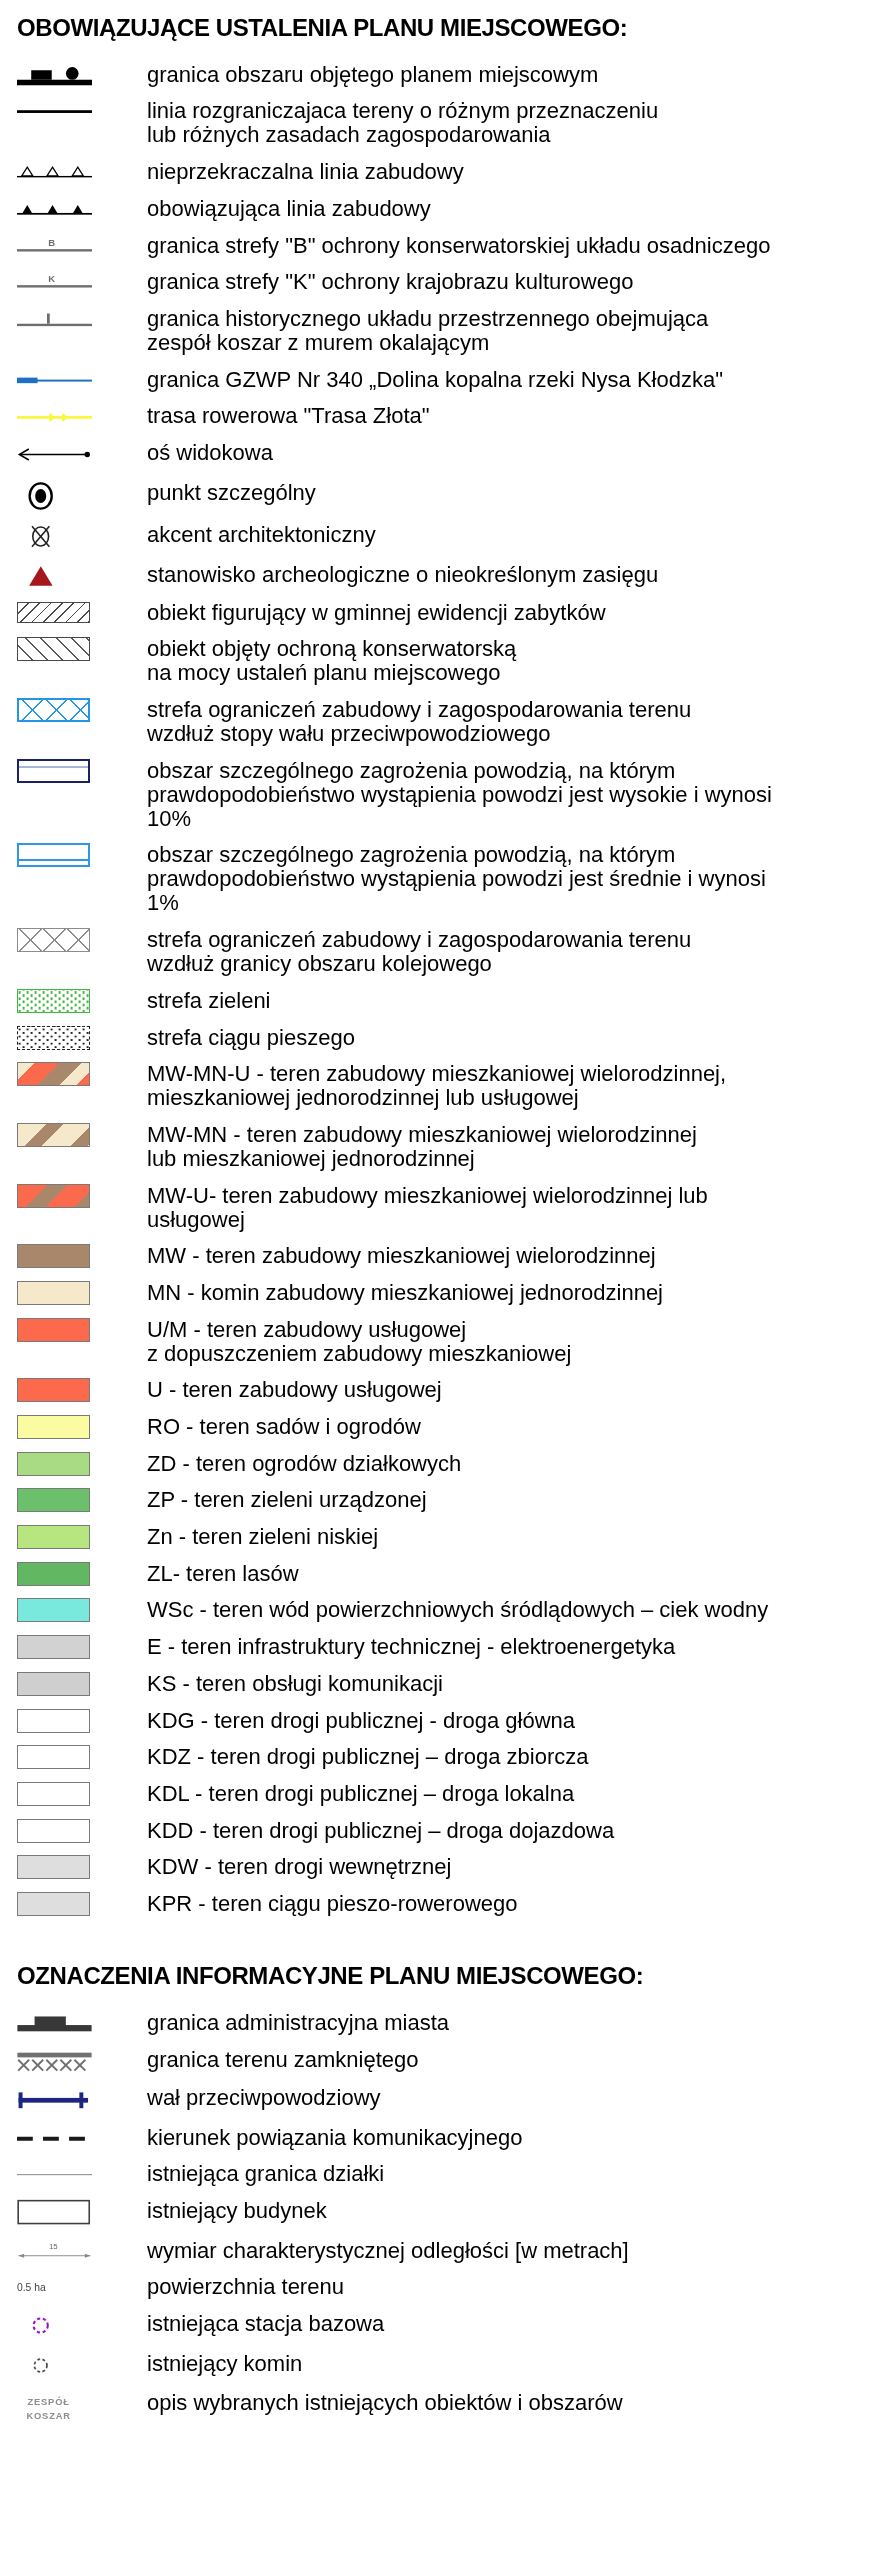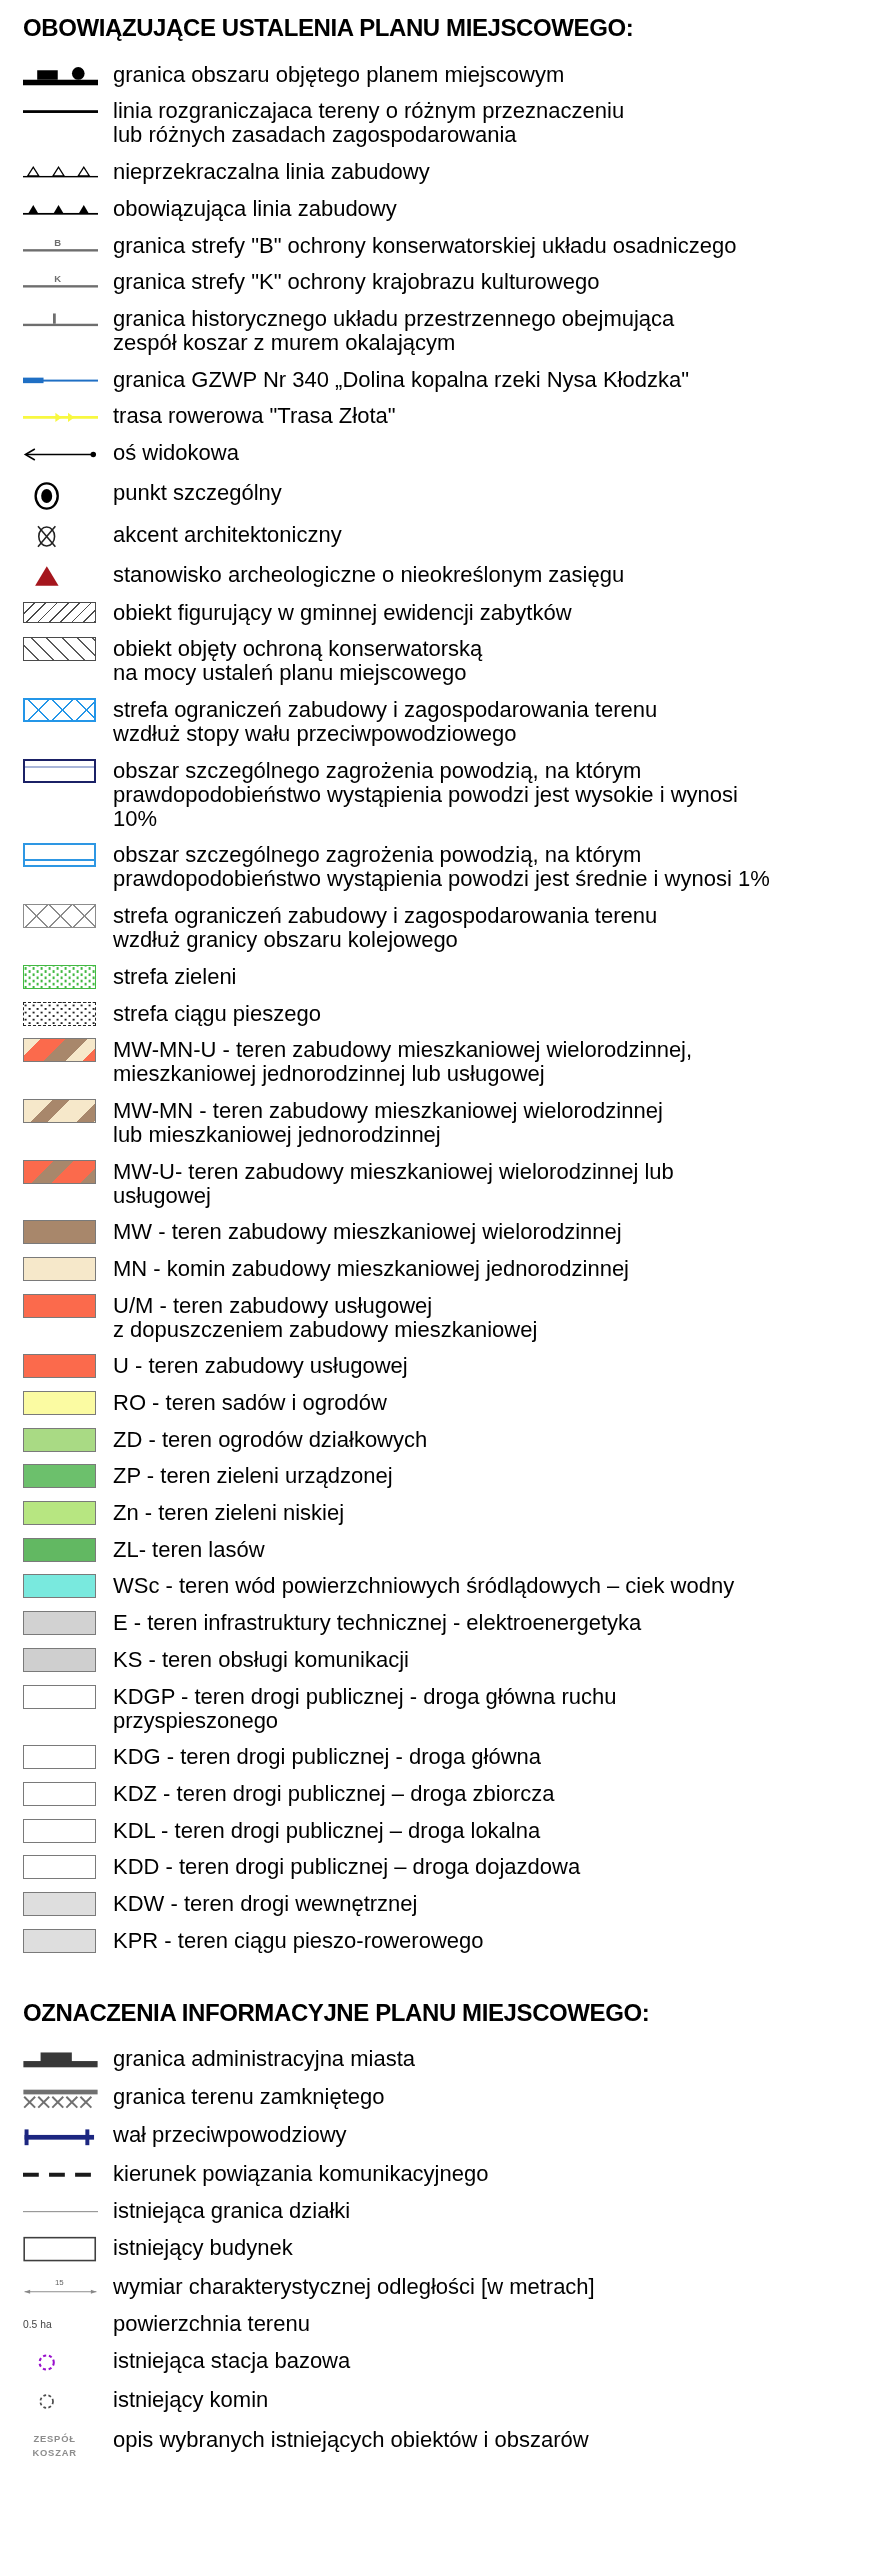--- a/index.html
+++ b/index.html
@@ -1,20 +1,20 @@
 <!DOCTYPE html>
 <html style="font-size:12.7px"><head>
 <meta charset="utf-8">
 <style>
   html,body{margin:0;padding:0;background:#fff;color:#000;}
   body{font-family:"Liberation Sans",sans-serif;}
-  .page{width:780px;box-sizing:border-box;padding:11px 8px 32px 23px;}
+  .page{width:780px;box-sizing:border-box;padding:11px 8px 32px 17px;}
   h1{font-size:24px;font-weight:bold;margin:3.2px 0 20.6px 0;letter-spacing:-0.4px;}
   h1.second{margin-top:46px;}
-  .row{display:flex;align-items:flex-start;margin-bottom:12.7px;}
+  .row{display:flex;align-items:flex-start;margin-bottom:12.7px;gap:40px;}
   .sym{flex:0 0 90px;min-height:24px;display:flex;align-items:center;}
   .sym svg,.sw{display:block;}
   .lbl{font-size:22px;line-height:24px;white-space:pre-line;}
   .sw{width:73px;height:24px;box-sizing:border-box;border:1.6px solid #7a7a7a;}
   .sw.hatch1{border-color:#4a4a4a;height:20.6px;background:repeating-linear-gradient(135deg,#fff 0 6.7px,#4a4a4a 6.7px 8px);}
   .sw.hatch2{border-color:#4a4a4a;background:repeating-linear-gradient(45deg,#fff 0 9.5px,#5a5a5a 9.5px 10.8px);}
   .sw.bluex{border:2px solid #2496e8;background:
      repeating-linear-gradient(45deg,transparent 0 16px,#2496e8 16px 17px),
      repeating-linear-gradient(135deg,transparent 0 16px,#2496e8 16px 17px);}
   .sw.grayx{border:1.6px solid #8c8c8c;background:
@@ -347,26 +347,20 @@
     <div class="lbl">E - teren infrastruktury technicznej - elektroenergetyka</div>
   </div>
 
   <div class="row">
     <div class="sym">
         <div class="sw" style="background:#cfcfcf;"></div>
       </div>
     <div class="lbl">KS - teren obsługi komunikacji</div>
   </div>
 
-  <div class="row">
-    <div class="sym">
-        <div class="sw" style="background:#ffffff;"></div>
-      </div>
-    <div class="lbl">KDGP - teren drogi publicznej - droga główna ruchu przyspieszonego</div>
-  </div>
 
   <div class="row">
     <div class="sym">
         <div class="sw" style="background:#ffffff;"></div>
       </div>
     <div class="lbl">KDG - teren drogi publicznej - droga główna</div>
   </div>
 
   <div class="row">
     <div class="sym">

